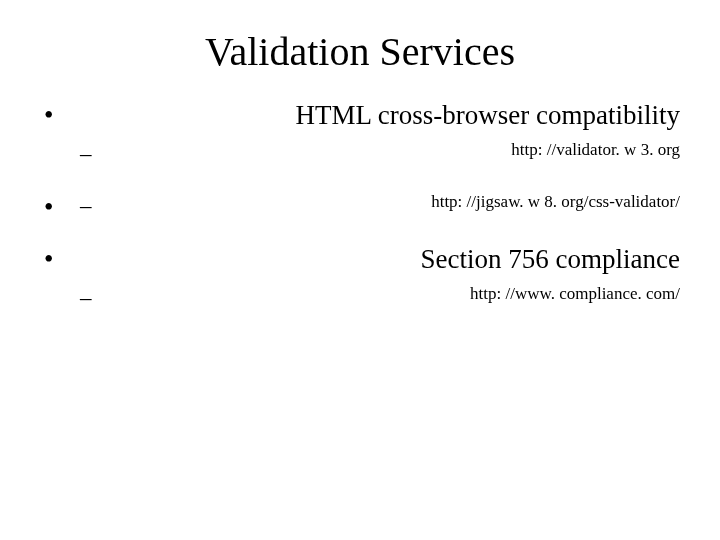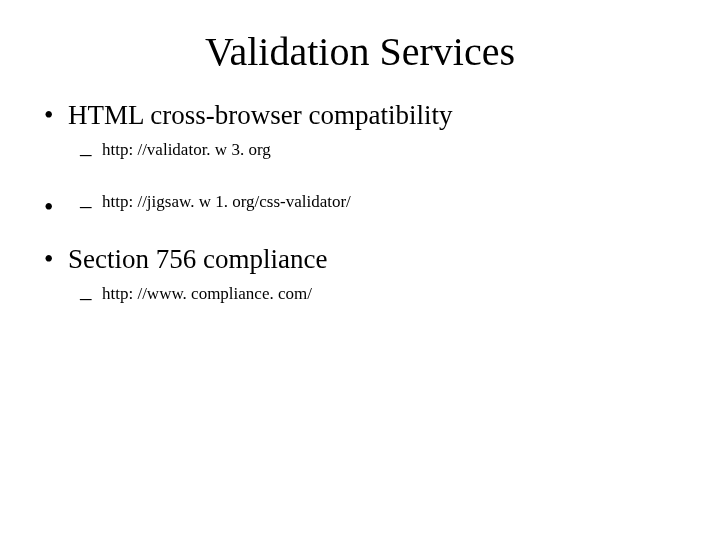--- a/index.html
+++ b/index.html
@@ -28,20 +28,21 @@
     list-style: none;
     padding: 0;
     margin: 0;
   }
   ul.level1 > li {
     font-size: 27px;
     margin-bottom: 30px;
     padding-left: 28px;
     position: relative;
     line-height: 1.25;
+    text-align: right;
   }
   ul.level1 > li::before {
     content: "•";
     position: absolute;
     left: 4px;
     top: 0;
     font-size: 27px;
   }
   ul.level2 {
     list-style: none;
@@ -112,21 +113,21 @@
       <ul class="level2">
         <li>
           <span>http: //validator. w 3. org</span>
         </li>
       </ul>
     </li>
 
     <li>
       <ul class="level2">
         <li>
-          <span>http: //jigsaw. w 1. org/css-validator/</span>
+          <span>http: //jigsaw. w 8. org/css-validator/</span>
         </li>
       </ul>
     </li>
 
     <li>
       <span class="inline-text">Section 756 compliance</span>
       <ul class="level2">
         <li>
           <span>http: //www. compliance. com/</span>
         </li>

